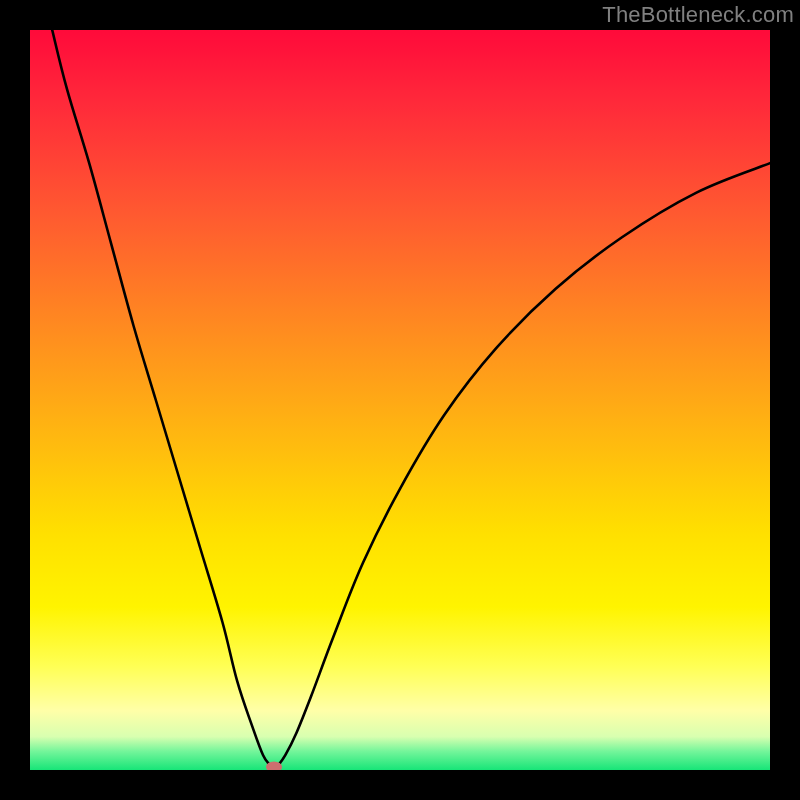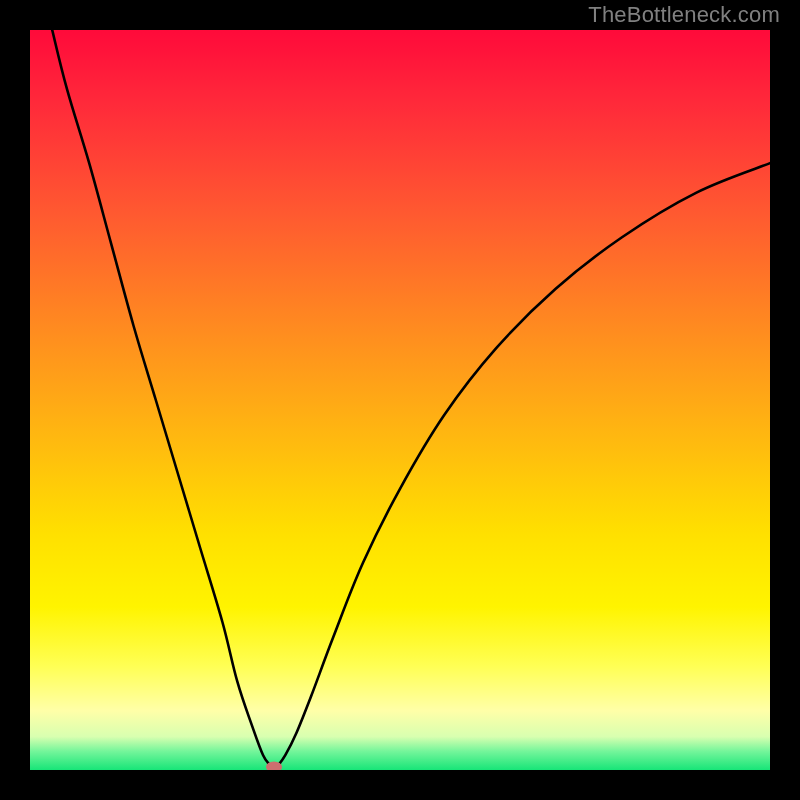--- a/index.html
+++ b/index.html
@@ -13,21 +13,21 @@
   }
   .frame {
     position: relative;
     width: 800px;
     height: 800px;
     background: #000;
   }
   .watermark {
     position: absolute;
     top: 2px;
-    right: 20px;
+    right: 6px;
     color: #808080;
     font-size: 22px;
     font-weight: 400;
     letter-spacing: 0.2px;
     z-index: 10;
   }
   .plot-area {
     position: absolute;
     left: 30px;
     top: 30px;

